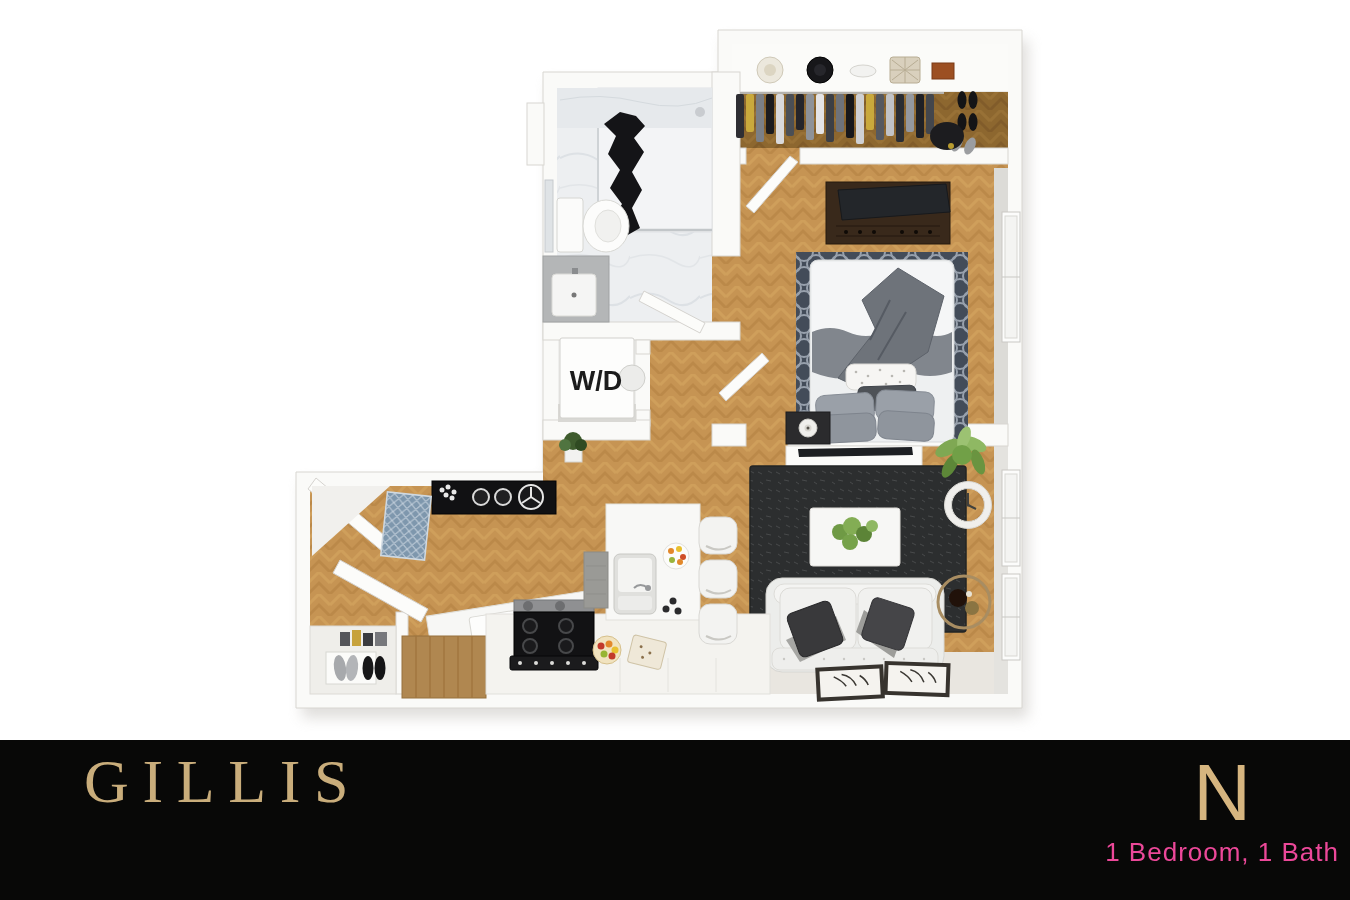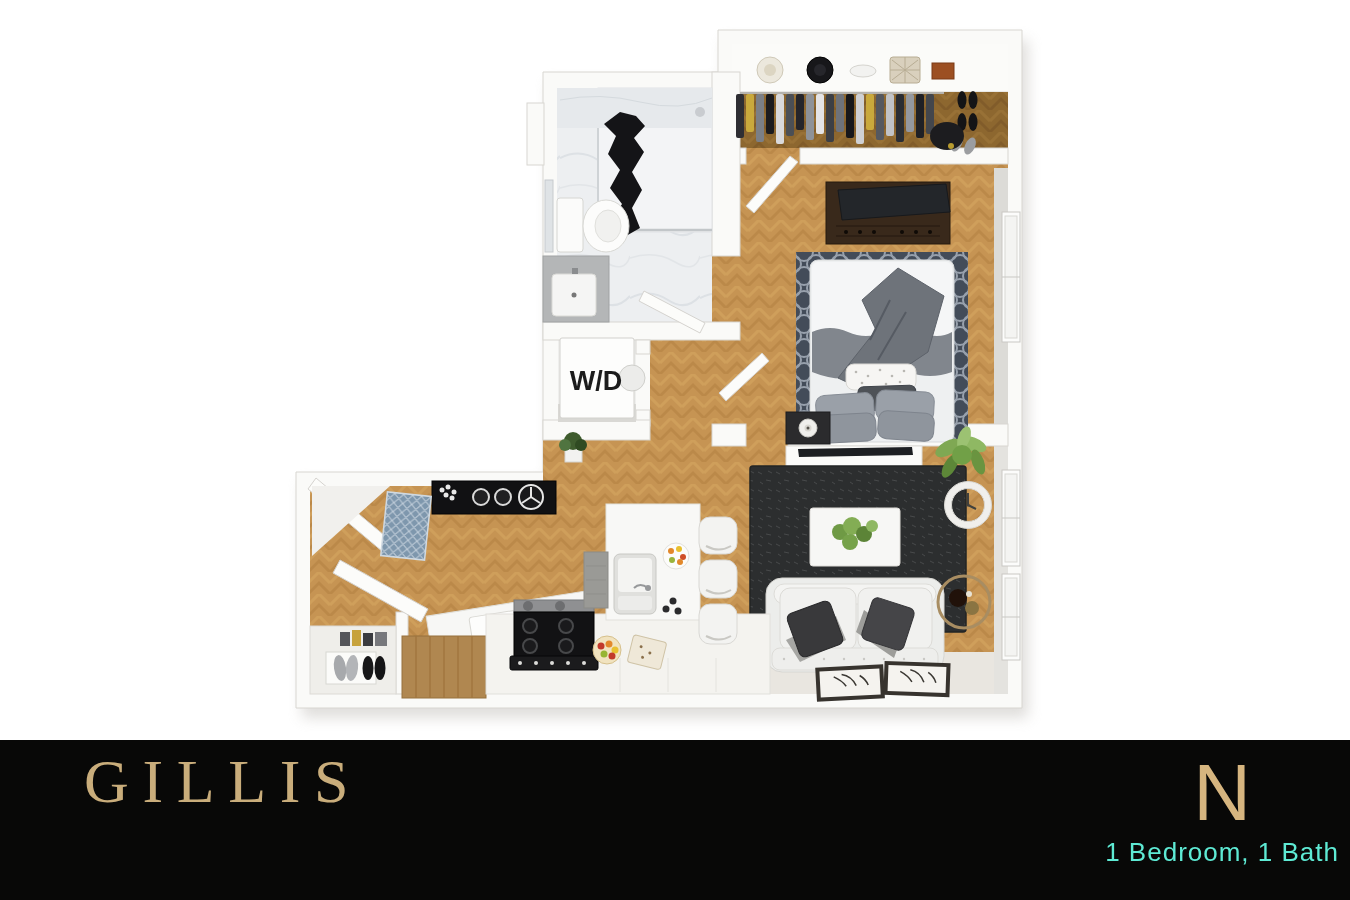--- a/index.html
+++ b/index.html
@@ -21,21 +21,21 @@
     color:#c9ad7b;font-weight:400;
   }
   .plan-info{
     position:absolute;right:36px;top:14px;text-align:center;min-width:210px;
   }
   .plan-letter{
     font-family:"Liberation Sans",sans-serif;font-weight:300;
     font-size:80px;line-height:78px;color:#d6b57f;
   }
   .plan-desc{
-    margin-top:5px;font-size:26px;letter-spacing:1px;color:#5eead4;
+    margin-top:5px;font-size:26px;letter-spacing:1px;color:#ec4899;
   }
 </style>
 </head>
 <body>
 
 <div class="plan-area">
 <svg width="1350" height="740" viewBox="0 0 1350 740" xmlns="http://www.w3.org/2000/svg">
   <defs>
     <pattern id="wood" width="44" height="22" patternUnits="userSpaceOnUse">
       <rect width="44" height="22" fill="#c69453"></rect>

